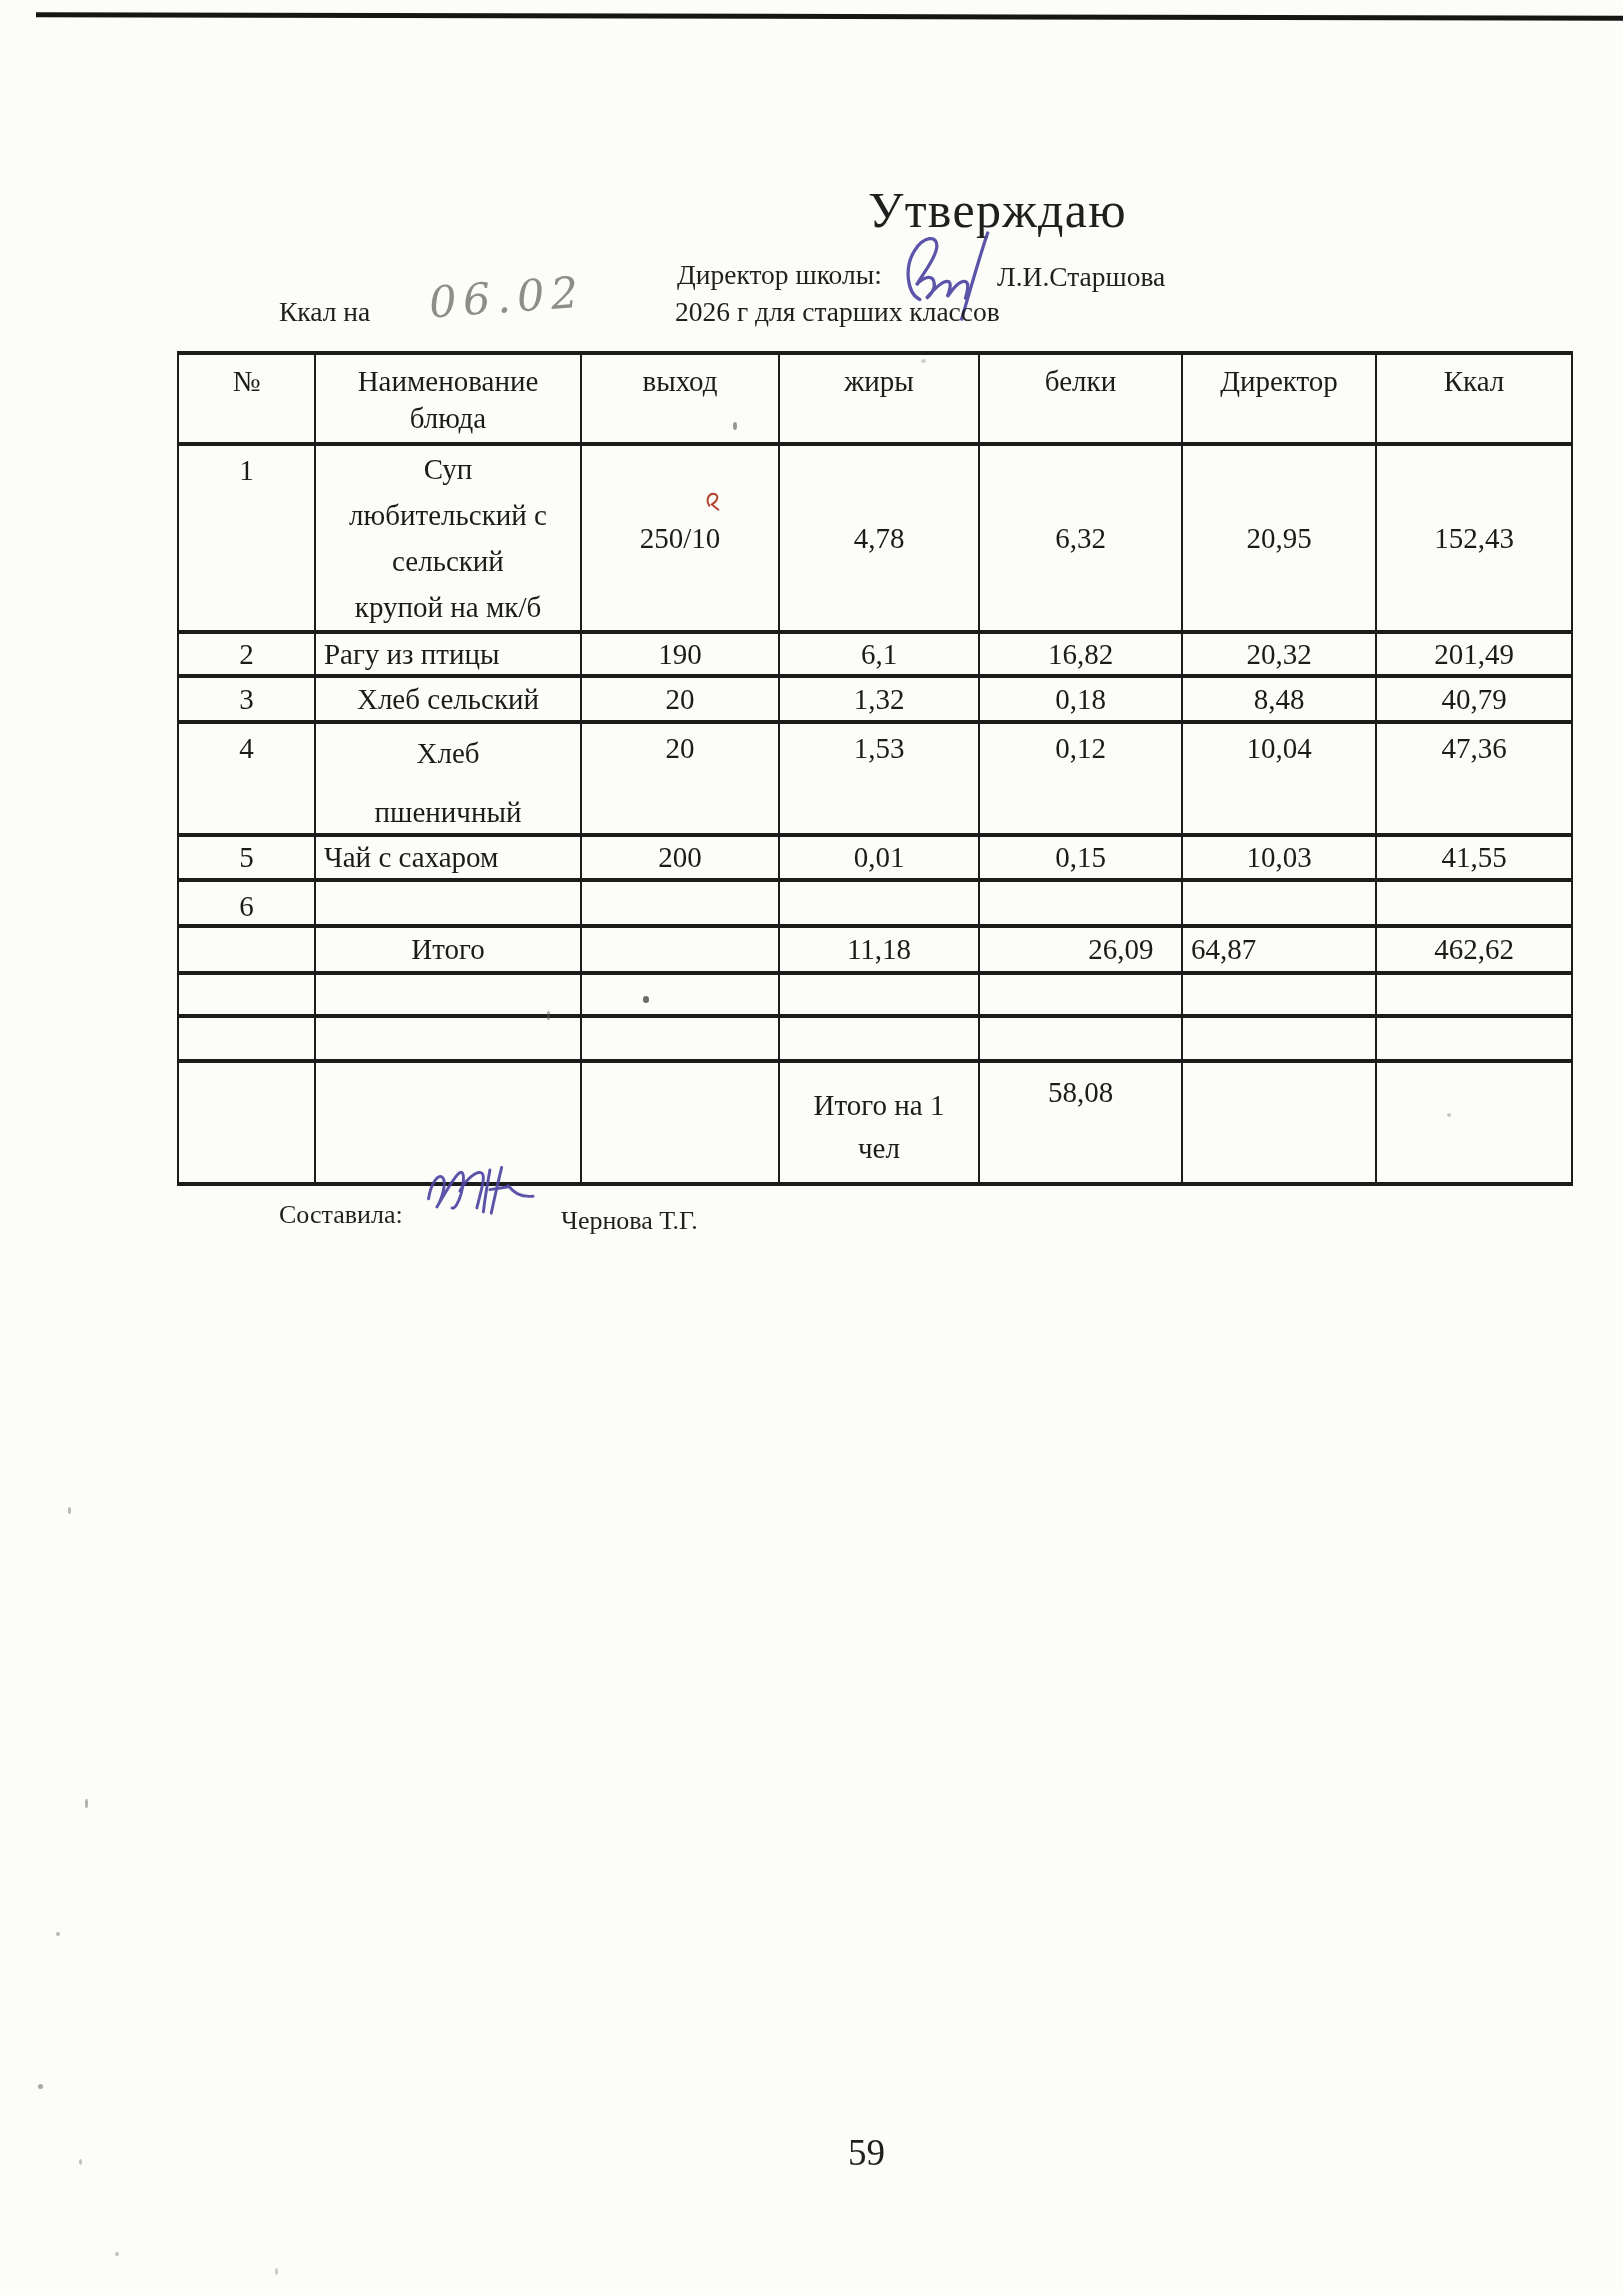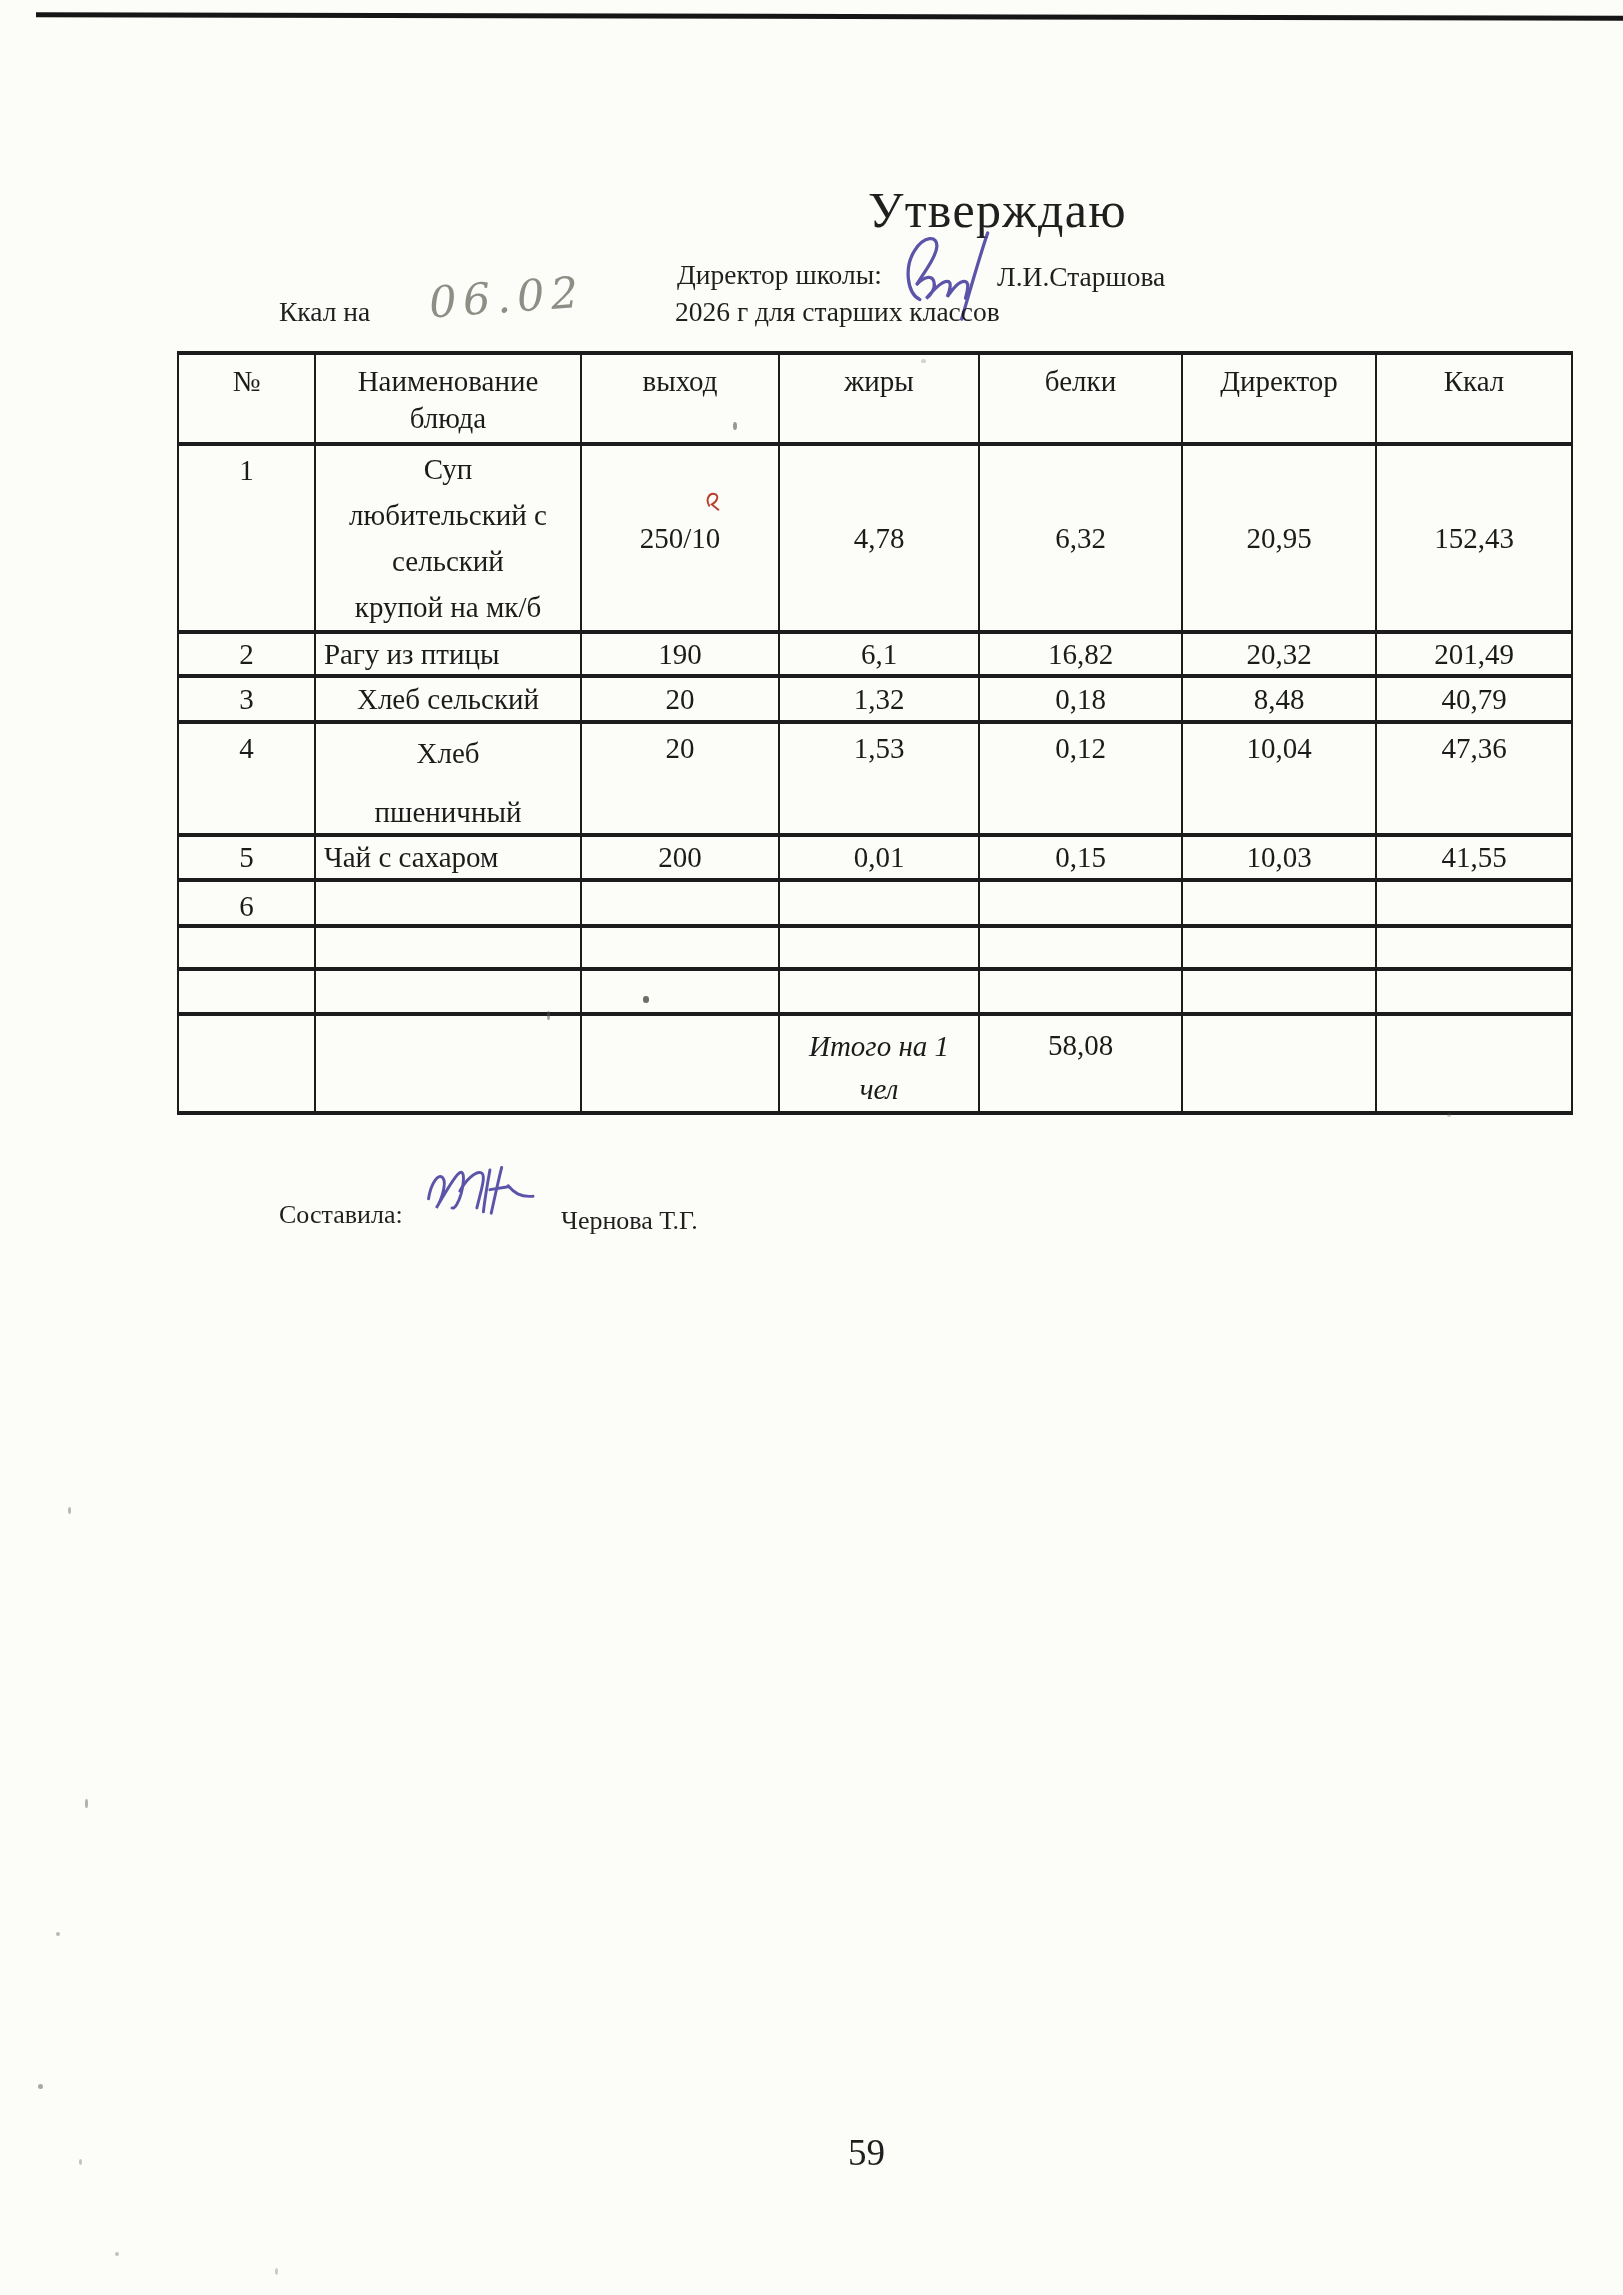--- a/index.html
+++ b/index.html
@@ -24,21 +24,21 @@
   .menu-table th{vertical-align:top;padding-top:7.9px;line-height:37px;}
   .vtop{vertical-align:top !important;}
   .name-left{text-align:left !important;padding-left:7.9px !important;}
   .dish-name-lines{text-align:left;padding-left:7.9px;padding-top:3.9px;line-height:46px;white-space:nowrap;}
   .r4-name{line-height:42px;}
   .r4-gap{height:17px;}
   .pad-top{padding-top:7.9px !important;}
   .tot-protein{text-align:right !important;padding-right:27.5px !important;}
   .tot-carbs{text-align:left !important;padding-left:7.9px !important;}
   .pp-label{vertical-align:top !important;padding-top:9.2px !important;line-height:43px;}
-  .pp-label .wrapbox{width:152px;margin:0 auto;font-style:italic;}
+  .pp-label .wrapbox{width:152px;margin:12px auto;}
   .pp-val{vertical-align:top !important;padding-top:13px !important;}
   .footer-label{left:279px;top:1200px;font-size:26px;}
   .footer-name{left:561px;top:1206px;font-size:26px;}
   .page-num{left:848px;top:2131px;font-size:37px;}
   .speck{position:absolute;background:#55554f;border-radius:50%;}
 </style>
 </head>
 <body>
 
 <div class="page">
@@ -141,20 +141,29 @@
     </tr>
     <tr style="height:46px">
       <td class="vtop pad-top">6</td>
       <td></td>
       <td></td>
       <td></td>
       <td></td>
       <td></td>
       <td></td>
     </tr>
+    <tr style="height:47px">
+      <td></td>
+      <td>Итого</td>
+      <td></td>
+      <td>11,18</td>
+      <td class="tot-protein">26,09</td>
+      <td class="tot-carbs">64,87</td>
+      <td>462,62</td>
+    </tr>
     <tr style="height:43px">
       <td></td>
           <td></td>
       <td></td>
           <td></td>
       <td></td>
           <td></td>
       <td></td>
     </tr>
     <tr style="height:45px">

